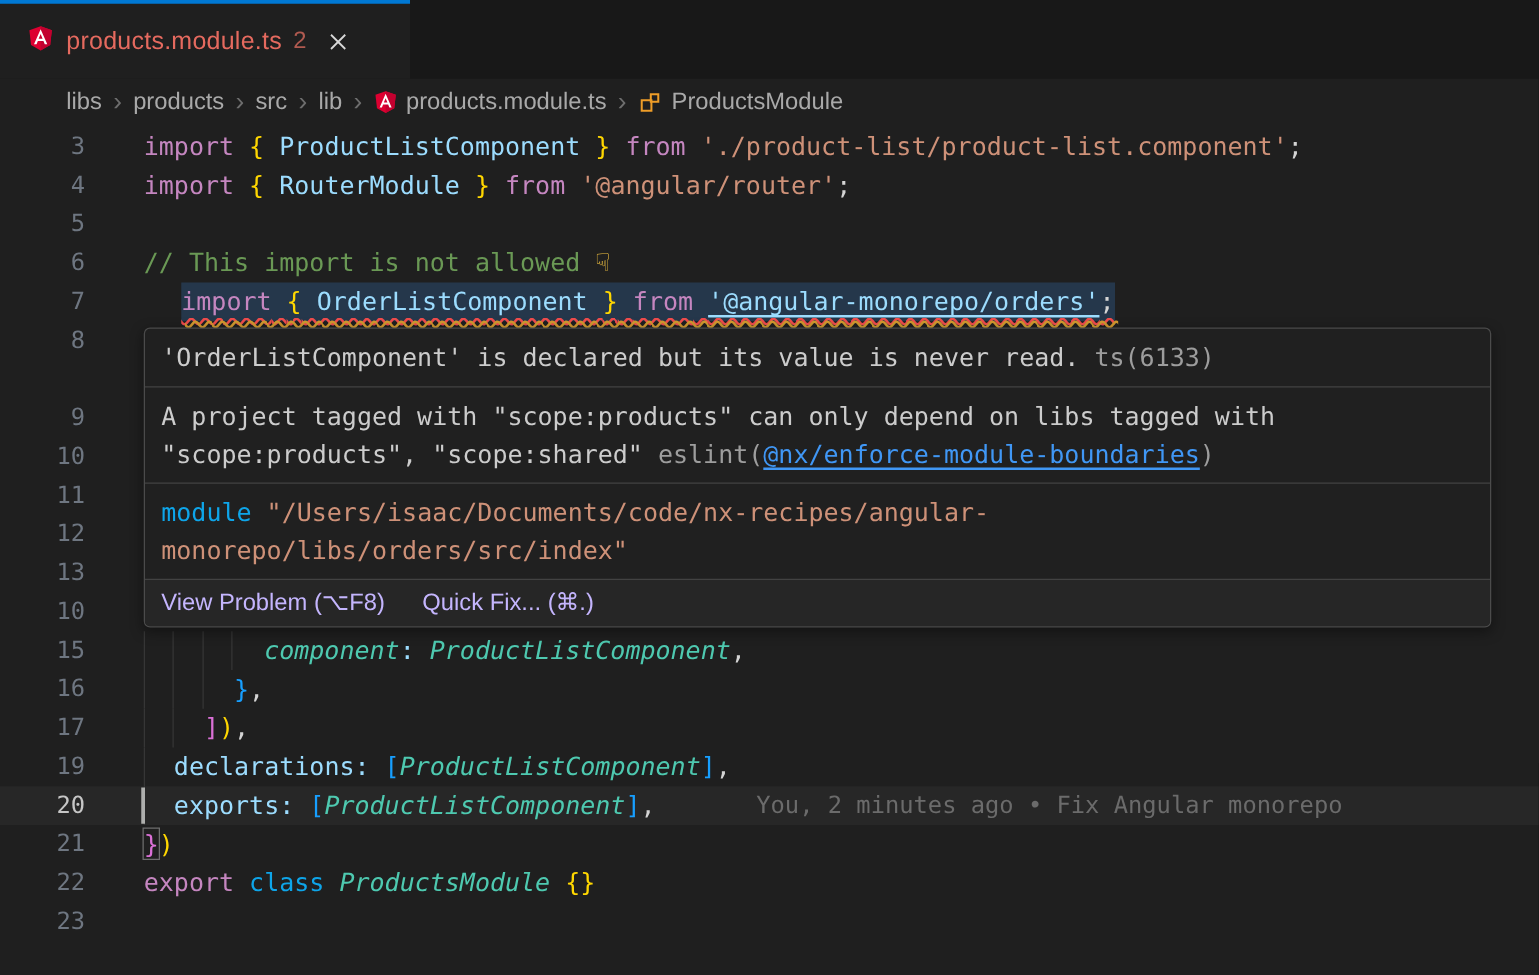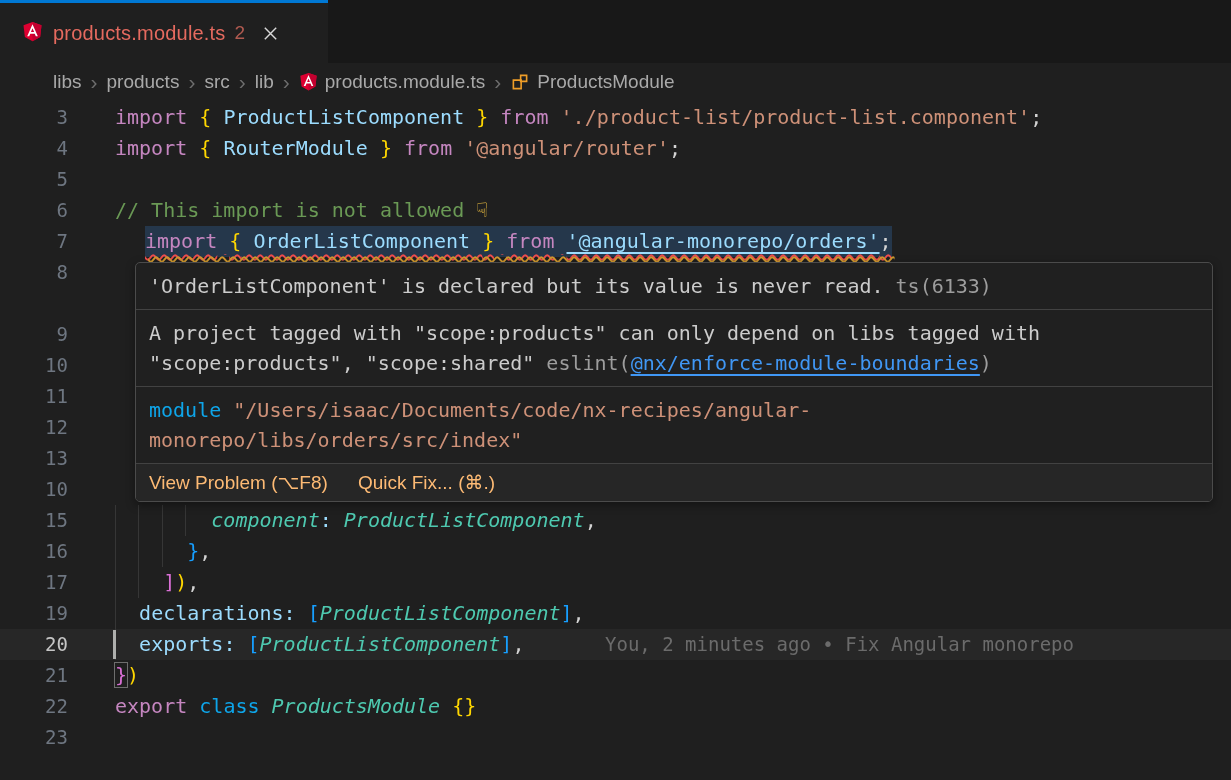--- a/index.html
+++ b/index.html
@@ -45,27 +45,27 @@
 
   .sqwrap { position:relative; display:inline-block; background:rgba(45,84,128,.45);margin-left:30px; }
   .sqr { text-decoration:underline wavy #f14c4c; text-decoration-thickness:2px; text-underline-offset:6px; }
   .sqy { position:absolute; left:3px; top:2px; color:transparent; pointer-events:none;
     text-decoration:underline wavy #d29a2f; text-decoration-thickness:2px; text-underline-offset:6px; }
 
   
   .popup { position:absolute; left:115px; top:162px; width:1078px; z-index:10;
     background:#202020; border:1px solid #4b4b4b; border-radius:5px;
     box-shadow:0 3px 10px rgba(0,0,0,.4); font-size:20px; overflow:hidden;
-    font-family:"DejaVu Sans Mono","Liberation Mono",monospace;margin-left:20px; }
+    font-family:"DejaVu Sans Mono","Liberation Mono",monospace; }
   .hsec { padding:8px 13px; }
   .hsec + .hsec { border-top:1px solid #424242; }
   .hl { line-height:30px; white-space:pre; }
   .hactions { border-top:1px solid #424242; background:#262626; padding:7px 13px;
     display:flex; gap:30px; font-family:"Liberation Sans","DejaVu Sans",sans-serif; font-size:19px; }
-  .hact { color:#fdba74; cursor:pointer; }
+  .hact { color:#c4b5fd; cursor:pointer; }
 </style>
 </head>
 <body>
 
 <div class="tabbar">
   <div class="tab">
     <span class="ngicon">
       <svg width="21" height="21" viewBox="0 0 250 250">
         <polygon fill="#dd0031" points="125,12 18,50 34,191 125,242 216,191 232,50"></polygon>
         <polygon fill="#c3002f" points="125,12 125,242 216,191 232,50"></polygon>

